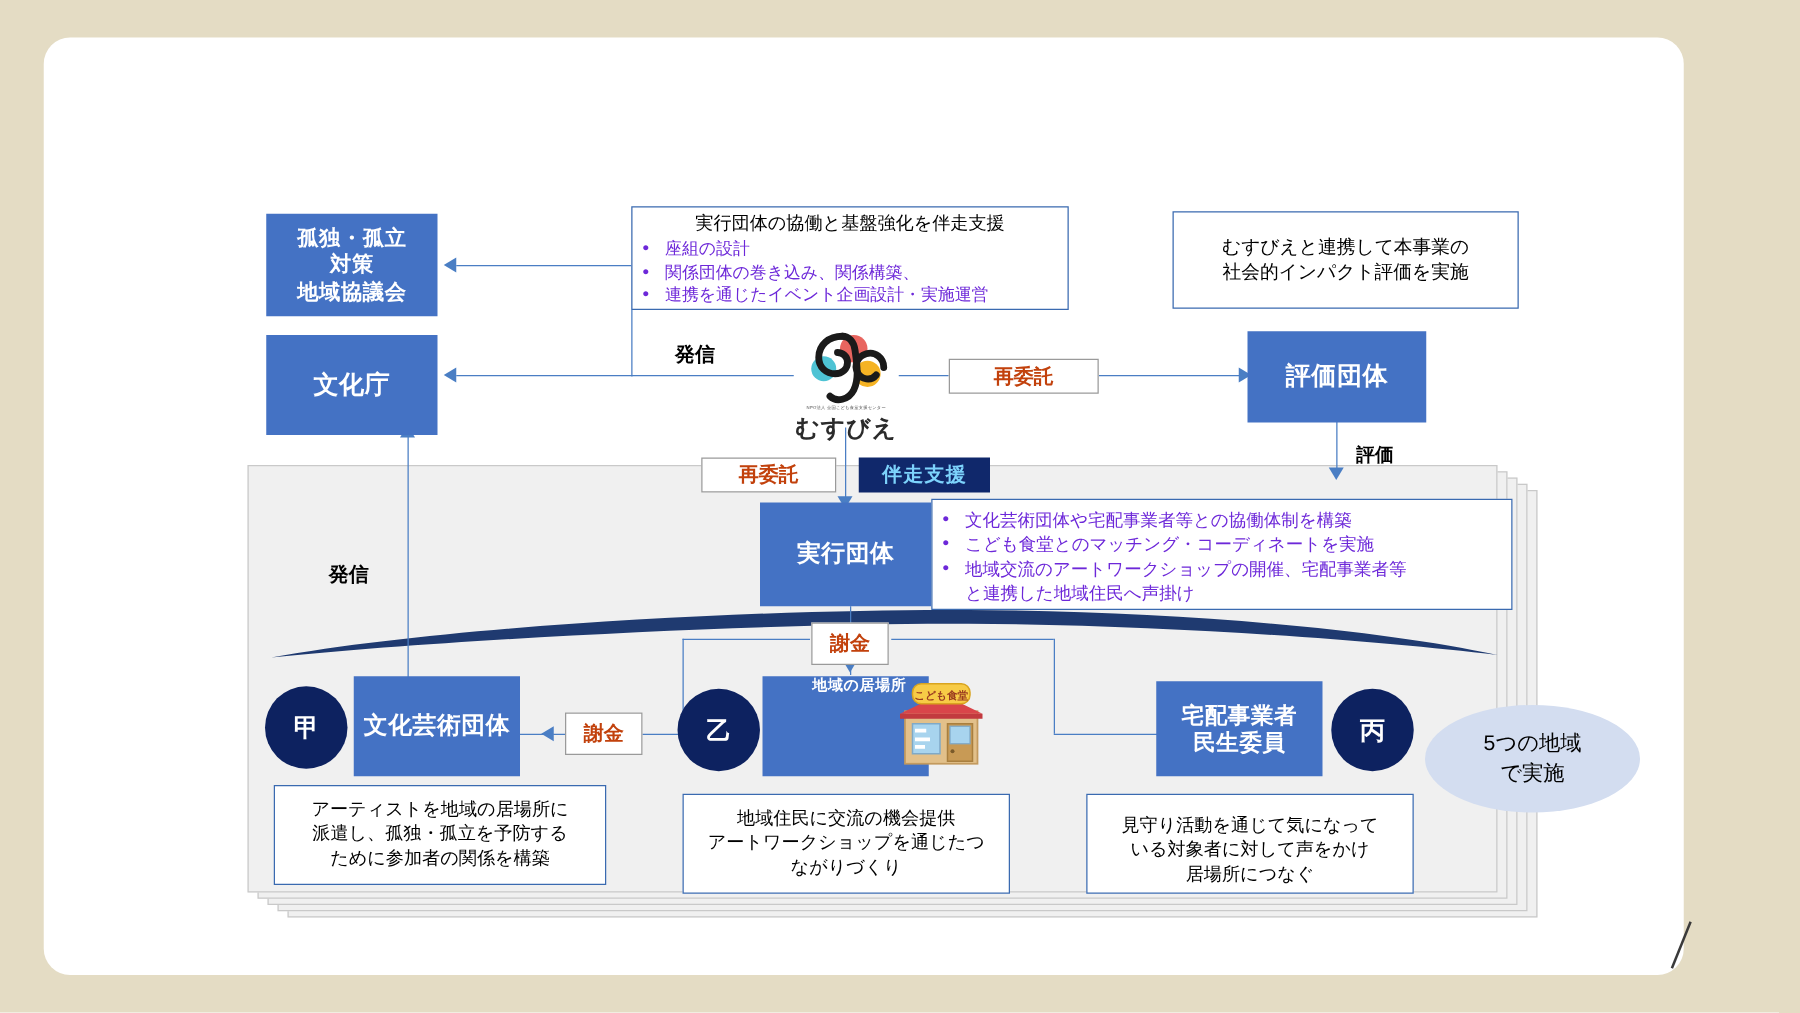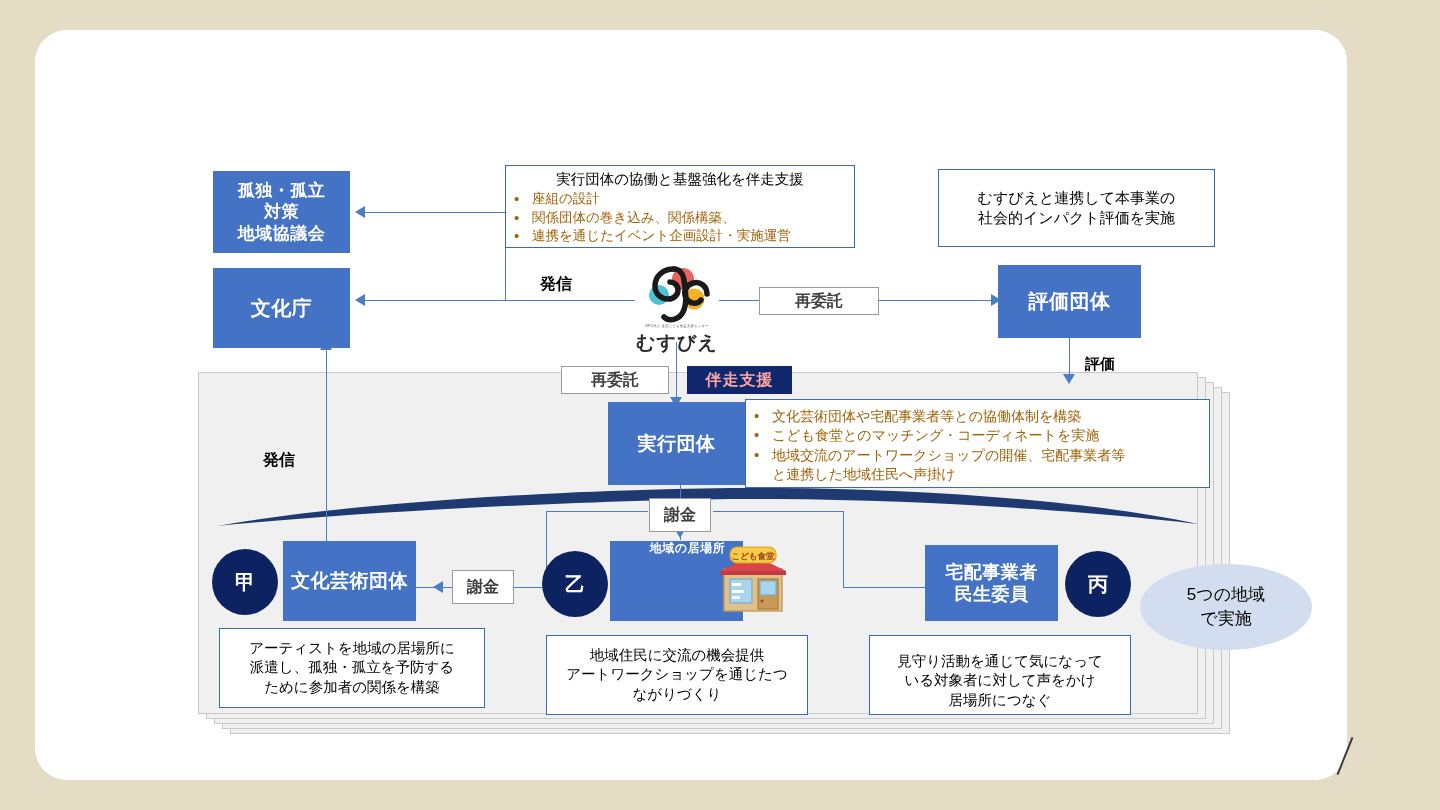--- a/index.html
+++ b/index.html
@@ -4,52 +4,52 @@
 <style>
   html,body{margin:0;padding:0;}
   body{
     width:1440px;height:810px;
     background:#e4dcc4;
     font-family:"Liberation Sans","DejaVu Sans",sans-serif;
     overflow:hidden;
   }
   .slide{
     position:absolute;left:35px;top:30px;width:1312px;height:750px;
-    background:#ffffff;border-radius:32px;
+    background:#ffffff;border-radius:21px;
   }
   .canvas{position:absolute;left:0;top:0;width:1440px;height:810px;}
 
   
   .bluebox{
     position:absolute;background:#4472c4;color:#ffffff;
     display:flex;align-items:center;justify-content:center;text-align:center;
     font-weight:bold;line-height:1.25;letter-spacing:.5px;
   }
   .whitebox{
     position:absolute;background:#ffffff;border:1px solid #3a6ab0;
     color:#000;box-sizing:border-box;
   }
   .plainlabel{
     position:absolute;background:#ffffff;border:1px solid #9a9a9a;
     display:flex;align-items:center;justify-content:center;
-    font-weight:bold;color:#404040;box-sizing:border-box;
+    font-weight:bold;color:#c2410c;box-sizing:border-box;
   }
   .navybadge{
-    position:absolute;background:#10286b;color:#fca5a5;font-weight:bold;
+    position:absolute;background:#10286b;color:#7dd3fc;font-weight:bold;
     display:flex;align-items:center;justify-content:center;
     letter-spacing:1px;
   }
   .circlebadge{
     position:absolute;background:#0d2260;color:#fff;border-radius:50%;
     display:flex;align-items:center;justify-content:center;font-weight:bold;
   }
   .freetext{position:absolute;color:#000;font-weight:bold;white-space:nowrap;}
   .bullets{position:absolute;margin:0;padding:0;list-style:none;}
   .bullets li{
-    position:relative;padding-left:26px;color:#a16207;line-height:1.38;
+    position:relative;padding-left:26px;color:#6d28d9;line-height:1.38;
     white-space:nowrap;
   }
   .bullets li:before{
     content:"•";position:absolute;left:8px;top:-1px;font-size:15px;
   }
   .bullets li.nodot:before{content:"";}
   .ttl{color:#000;text-align:center;line-height:1.35;}
 
   
   .hline{position:absolute;height:0;border-top:1.6px solid #4a7ec4;}

